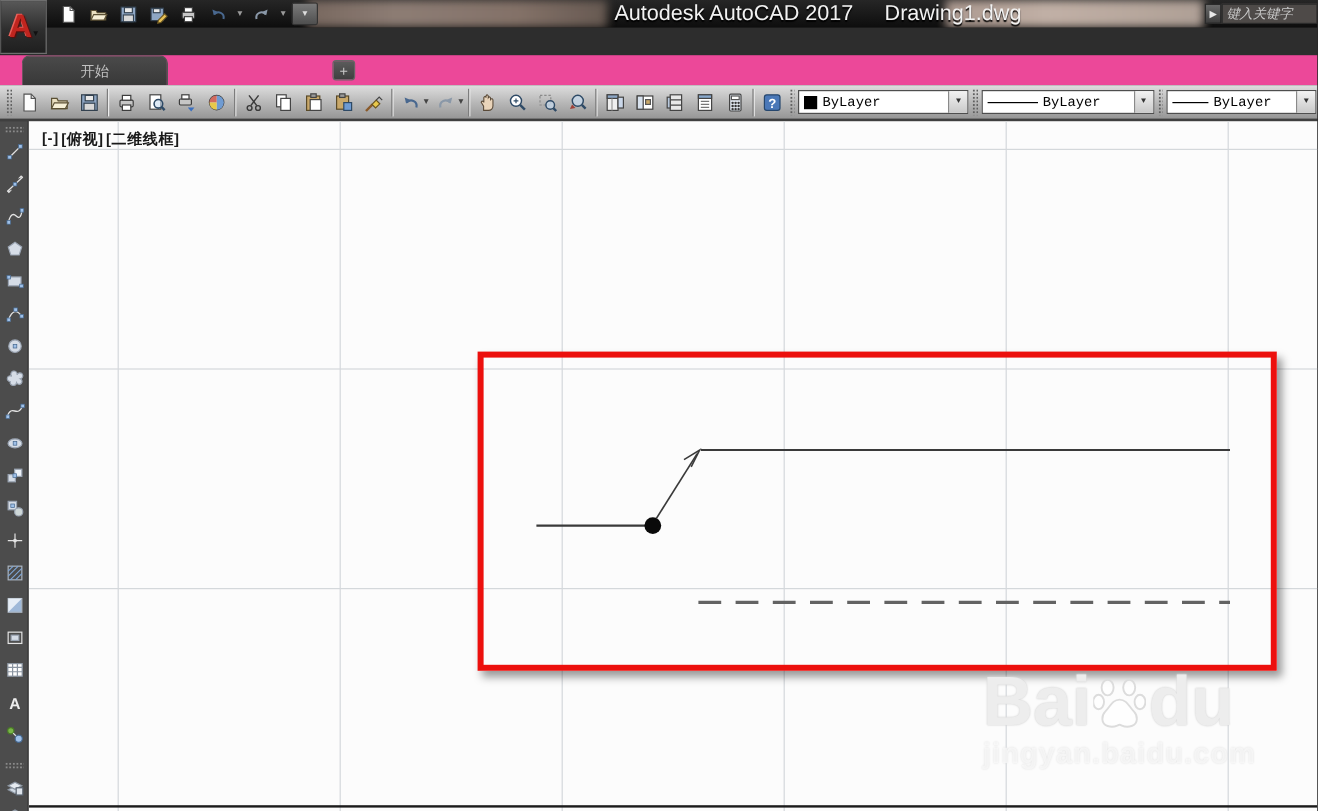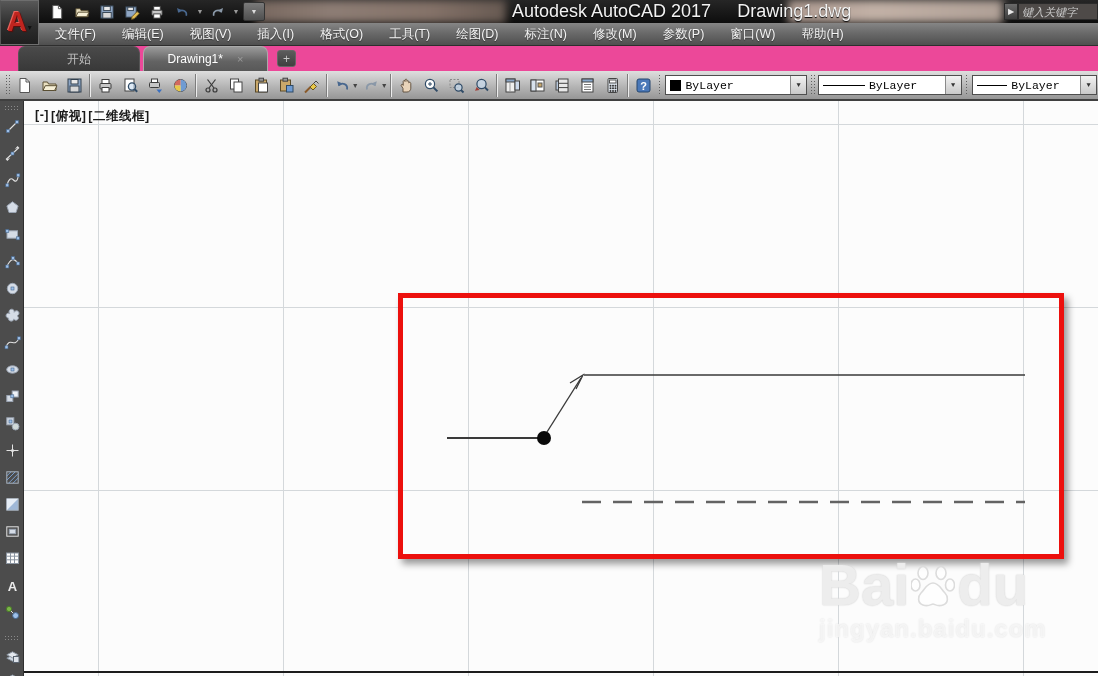--- a/index.html
+++ b/index.html
@@ -174,42 +174,24 @@
       <div id="search-go">▶</div>
       <input id="search-input" placeholder="键入关键字" style="">
     </div>
   </div>
 
   <div id="logo">
     <span id="logo-a">A</span>
     <span id="logo-caret">▾</span>
   </div>
 
-  <div id="menubar">
-      <div class="menu-item">文件(F)</div>
-      <div class="menu-item">编辑(E)</div>
-      <div class="menu-item">视图(V)</div>
-      <div class="menu-item">插入(I)</div>
-      <div class="menu-item">格式(O)</div>
-      <div class="menu-item">工具(T)</div>
-      <div class="menu-item">绘图(D)</div>
-      <div class="menu-item">标注(N)</div>
-      <div class="menu-item">修改(M)</div>
-      <div class="menu-item">参数(P)</div>
-      <div class="menu-item">窗口(W)</div>
-      <div class="menu-item">帮助(H)</div>
-    </div>
 
   <div id="tabbar">
     <div id="tab-start" class="ftab">
       <span>开始</span>
-    </div>
-    <div id="tab-drawing" class="ftab">
-      <span>Drawing1*</span>
-      <span class="close-x">×</span>
     </div>
     <div id="tab-plus">
       <span>+</span>
     </div>
   </div>
 
   <div id="toolbar">
     <div class="grip"></div>
     <div id="tb-icons" style="display:flex;align-items:center;">
         <div class="tb-btn">

